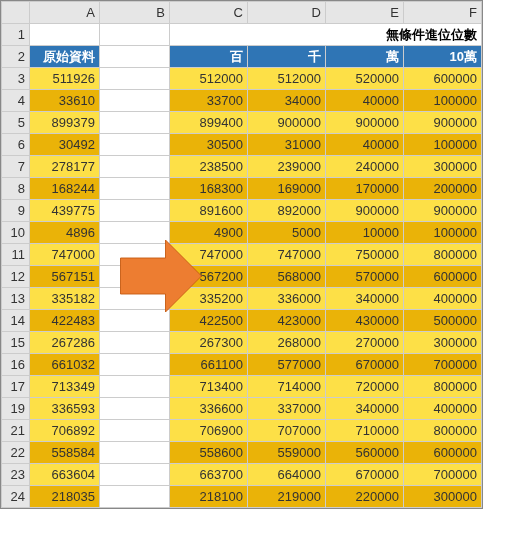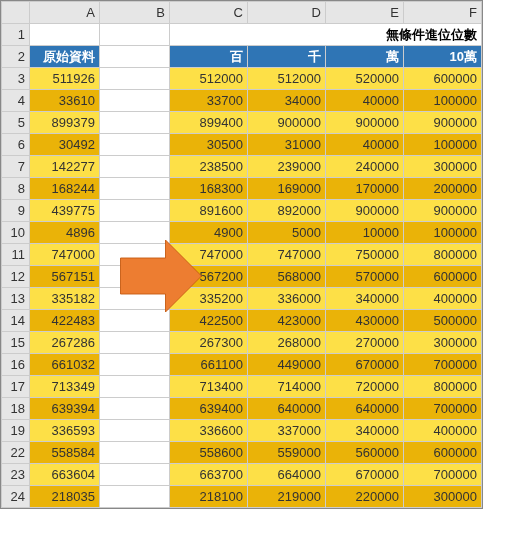--- a/index.html
+++ b/index.html
@@ -152,21 +152,21 @@
           <td class="rowhdr">6</td>
           <td class="cellA band-even">30492</td>
           <td></td>
           <td class="cellC band-even">30500</td>
           <td class="cellD band-even">31000</td>
           <td class="cellE band-even">40000</td>
           <td class="cellF band-even">100000</td>
         </tr>
         <tr>
           <td class="rowhdr">7</td>
-          <td class="cellA band-odd">142277</td>
+          <td class="cellA band-odd">278177</td>
           <td></td>
           <td class="cellC band-odd">238500</td>
           <td class="cellD band-odd">239000</td>
           <td class="cellE band-odd">240000</td>
           <td class="cellF band-odd">300000</td>
         </tr>
         <tr>
           <td class="rowhdr">8</td>
           <td class="cellA band-even">168244</td>
           <td></td>
@@ -236,50 +236,50 @@
           <td class="cellC band-odd">267300</td>
           <td class="cellD band-odd">268000</td>
           <td class="cellE band-odd">270000</td>
           <td class="cellF band-odd">300000</td>
         </tr>
         <tr>
           <td class="rowhdr">16</td>
           <td class="cellA band-even">661032</td>
           <td></td>
           <td class="cellC band-even">661100</td>
-          <td class="cellD band-even">449000</td>
+          <td class="cellD band-even">577000</td>
           <td class="cellE band-even">670000</td>
           <td class="cellF band-even">700000</td>
         </tr>
         <tr>
           <td class="rowhdr">17</td>
           <td class="cellA band-odd">713349</td>
           <td></td>
           <td class="cellC band-odd">713400</td>
           <td class="cellD band-odd">714000</td>
           <td class="cellE band-odd">720000</td>
           <td class="cellF band-odd">800000</td>
         </tr>
         <tr>
-          <td class="rowhdr">18</td>
-          <td class="cellA band-even">639394</td>
-          <td></td>
-          <td class="cellC band-even">639400</td>
-          <td class="cellD band-even">640000</td>
-          <td class="cellE band-even">640000</td>
-          <td class="cellF band-even">700000</td>
-        </tr>
-        <tr>
           <td class="rowhdr">19</td>
           <td class="cellA band-odd">336593</td>
           <td></td>
           <td class="cellC band-odd">336600</td>
           <td class="cellD band-odd">337000</td>
           <td class="cellE band-odd">340000</td>
           <td class="cellF band-odd">400000</td>
+        </tr>
+        <tr>
+          <td class="rowhdr">21</td>
+          <td class="cellA band-odd">706892</td>
+          <td></td>
+          <td class="cellC band-odd">706900</td>
+          <td class="cellD band-odd">707000</td>
+          <td class="cellE band-odd">710000</td>
+          <td class="cellF band-odd">800000</td>
         </tr>
         <tr>
           <td class="rowhdr">22</td>
           <td class="cellA band-even">558584</td>
           <td></td>
           <td class="cellC band-even">558600</td>
           <td class="cellD band-even">559000</td>
           <td class="cellE band-even">560000</td>
           <td class="cellF band-even">600000</td>
         </tr>

